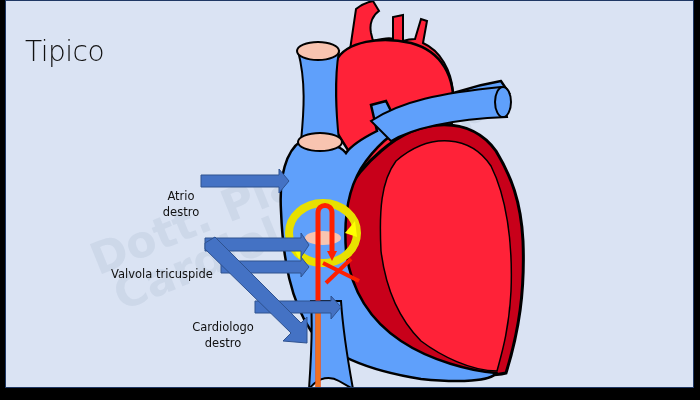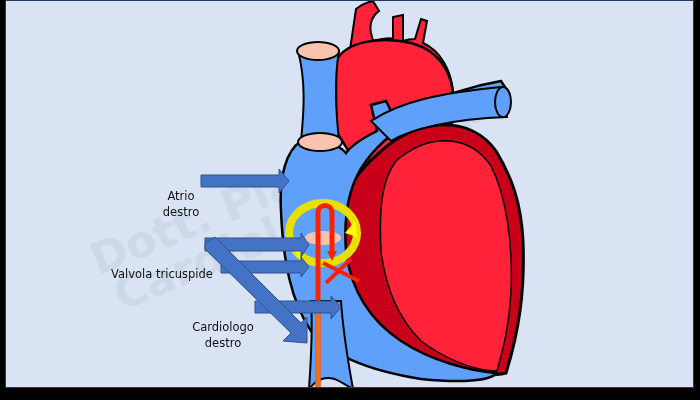--- a/index.html
+++ b/index.html
@@ -56,20 +56,21 @@
     <g fill="#4472c4" stroke="#2f528f" stroke-width="1">
       <polygon points="200,174 278,174 278,168 288,180 278,192 278,186 200,186"></polygon>
       <polygon points="204,237 300,237 300,232 308,244 300,256 300,250 204,250"></polygon>
       <polygon points="220,260 300,260 300,256 308,266 300,276 300,272 220,272"></polygon>
       <polygon points="254,300 330,300 330,295 340,306 330,318 330,312 254,312"></polygon>
       <polygon points="204,242 214,236 300,322 306,316 306,342 282,340 290,332 204,248"></polygon>
     </g>
   </svg>
 
   <div class="title">
+    <div>Tipico</div>
   </div>
 
   <div class="label center" style="left:150px;top:163px;width:50px;">
     <div>Atrio</div>
     <div>destro</div>
   </div>
   <div class="label" style="left:105px;top:257px;margin-top:8px;">Valvola tricuspide</div>
   <div class="label center" style="left:182px;top:294px;width:70px;">
     <div>Cardiologo</div>
     <div>destro</div>

